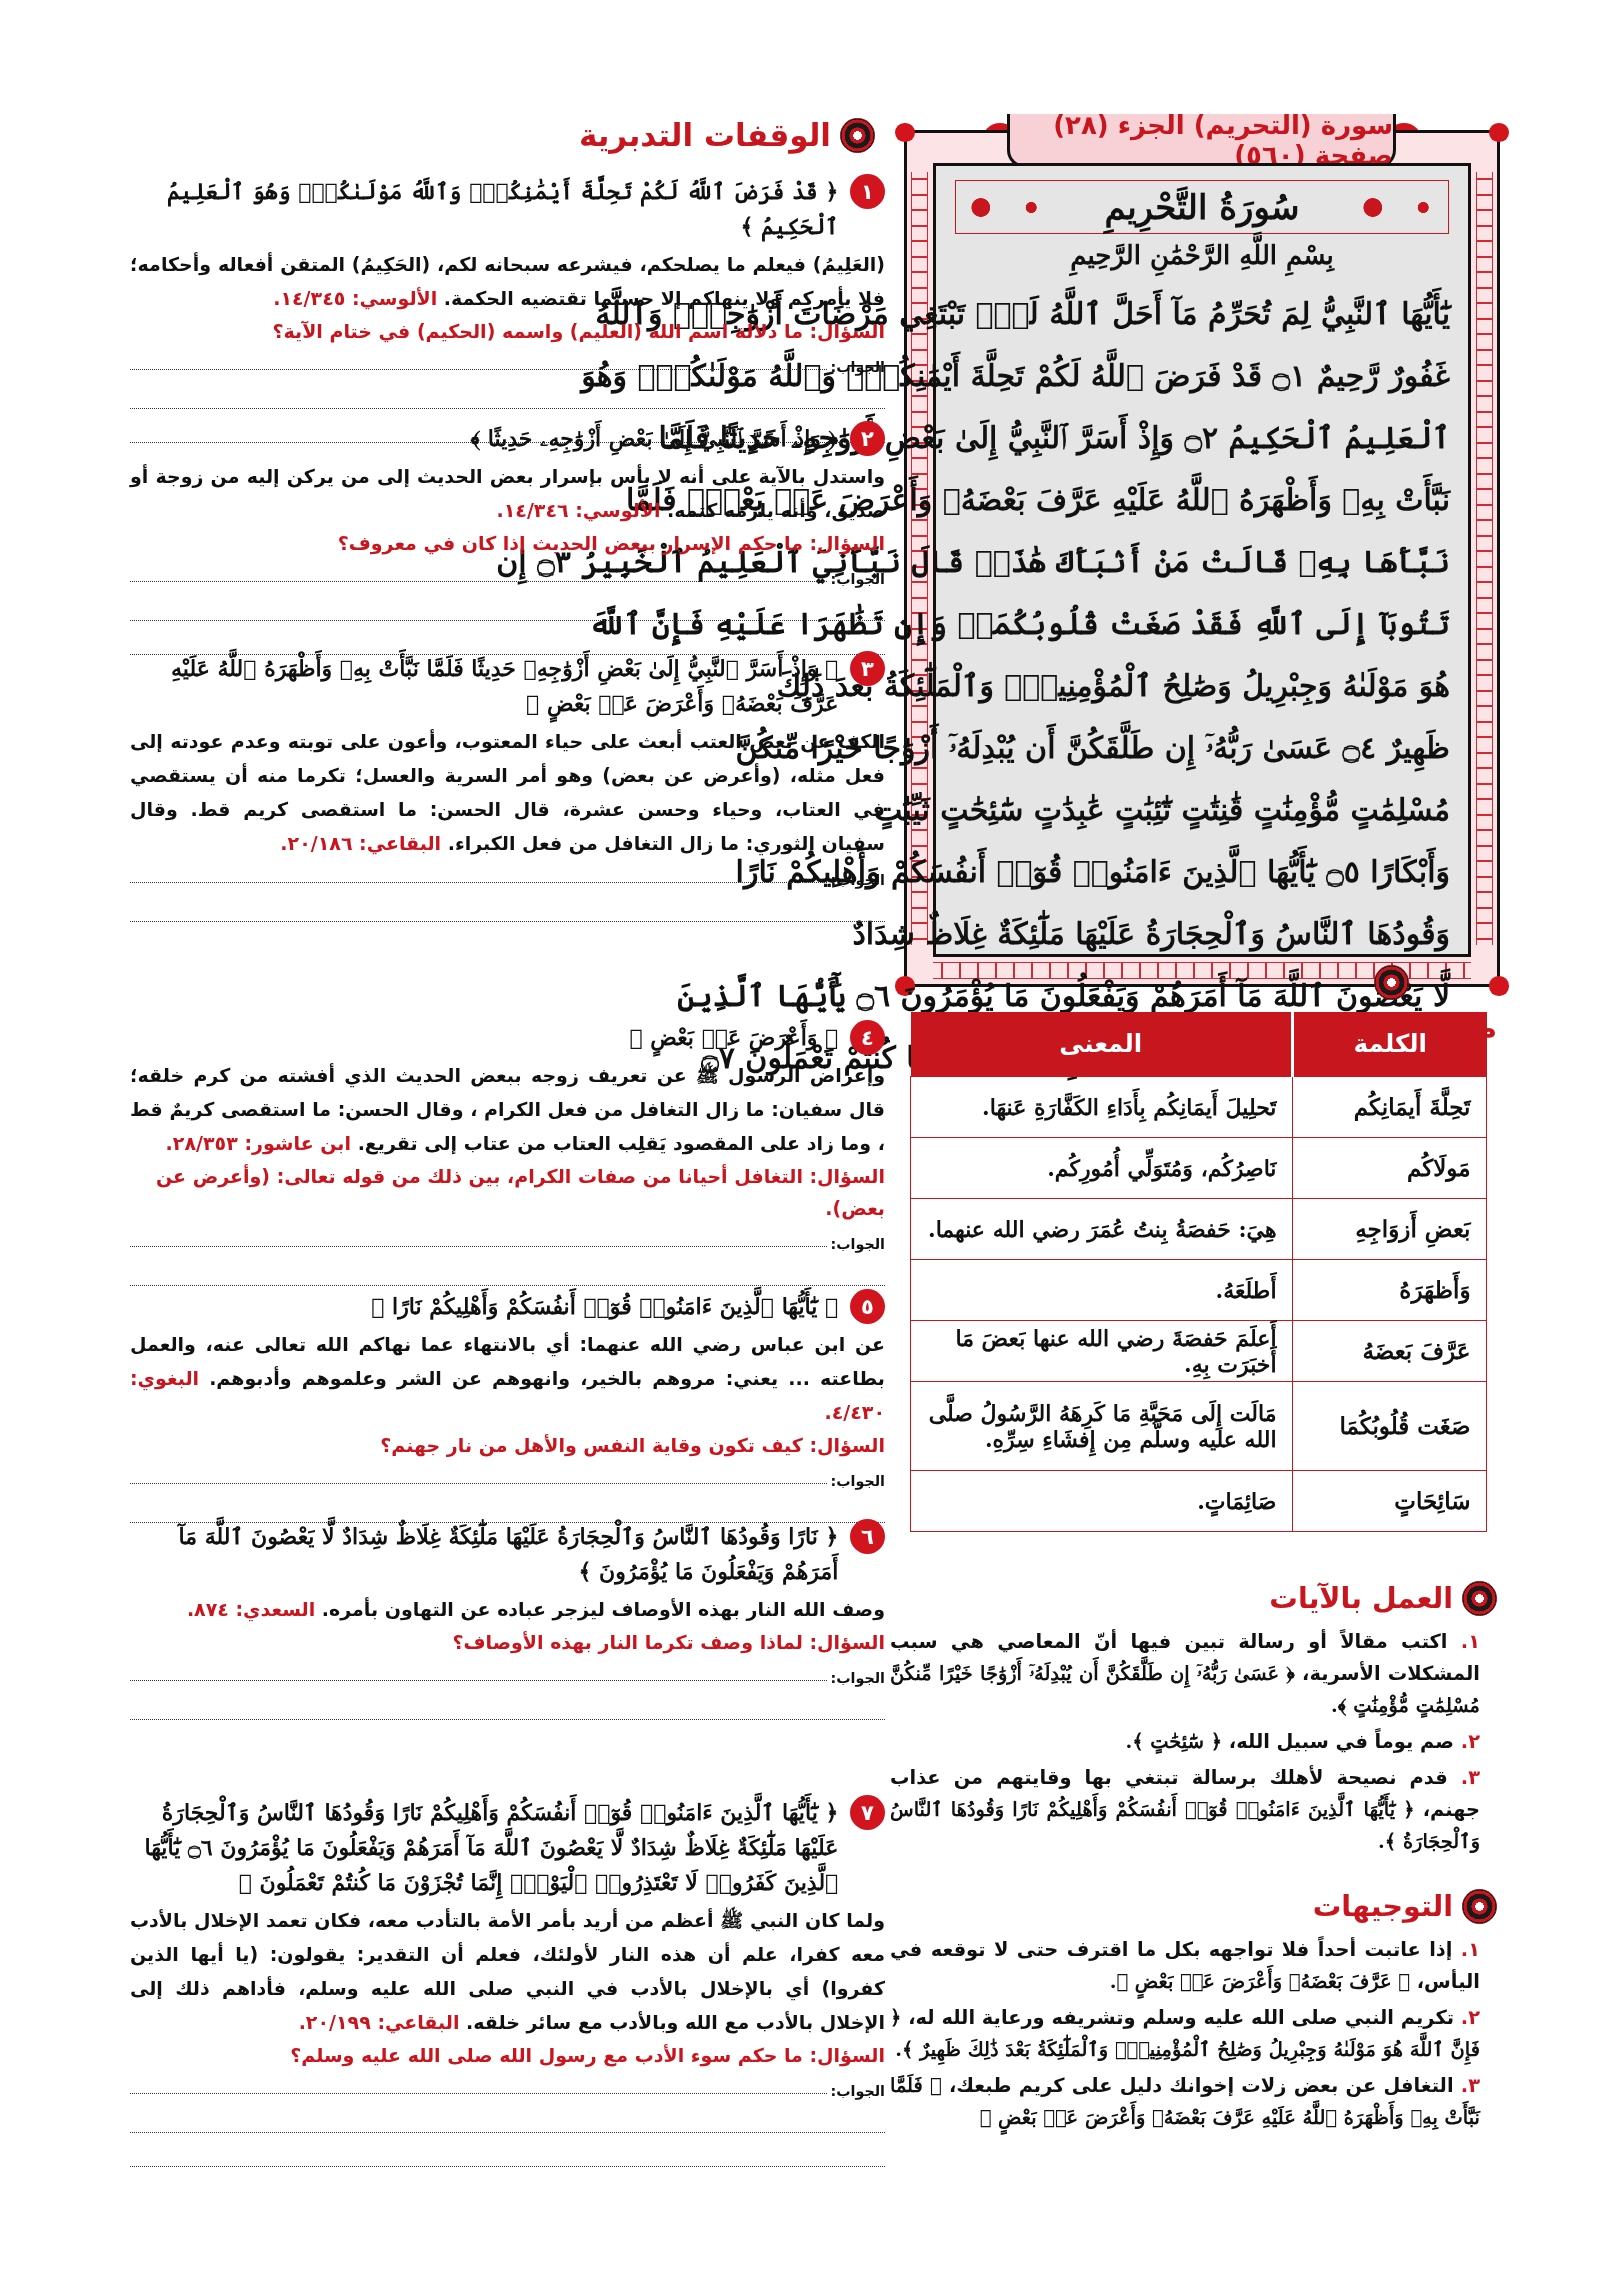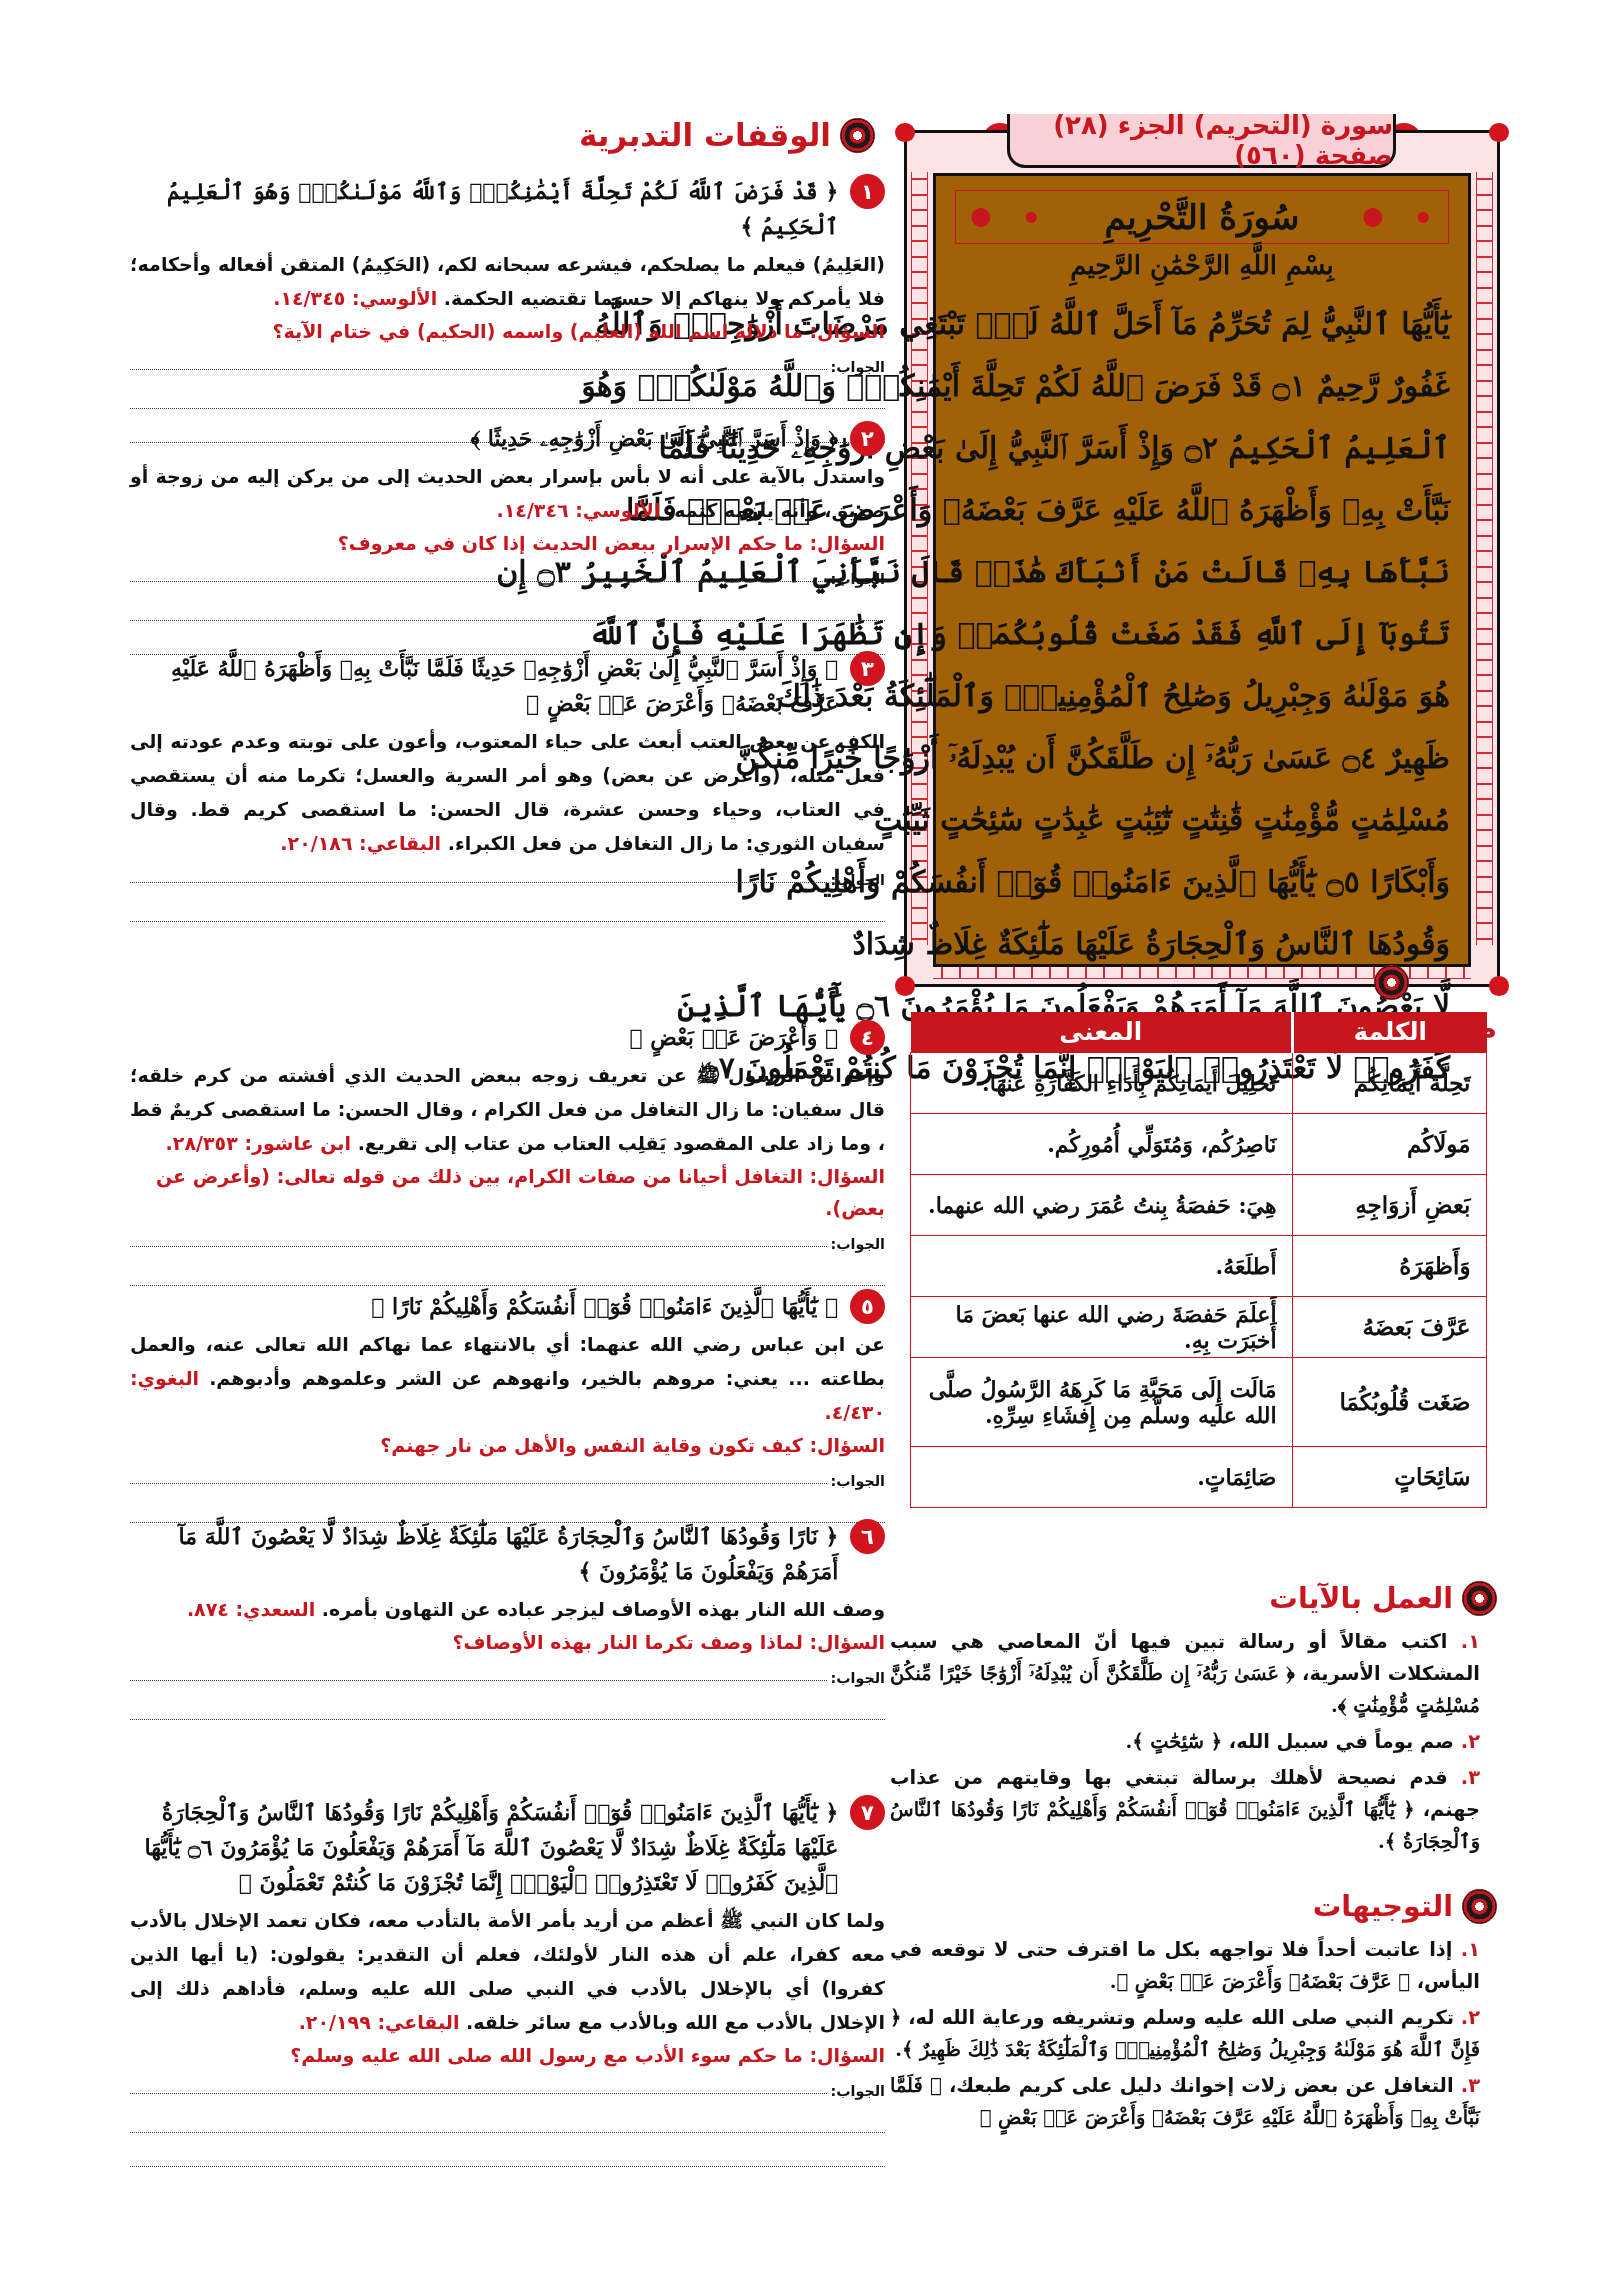--- a/index.html
+++ b/index.html
@@ -43,22 +43,22 @@
   .dot { position: absolute; width: 19.4px; height: 19.4px; border-radius: 50%; background: #d4141c; }
   .page-tab {
     position: absolute; left: 1007px; top: 114px; width: 389px; height: 54px;
     background: #f7d1d6; border: 3.9px solid #111; border-top: none;
     border-radius: 0 0 18px 18px;
     display: flex; align-items: center; justify-content: center;
     font-size: 26px; font-weight: bold; color: #c8161e;
   }
   .tab-dot { position: absolute; width: 36px; height: 36px; border-radius: 50%; background: #d4141c; top: 123px; }
   .mushaf-inner {
-    position: absolute; left: 933px; top: 173px; width: 538px; height: 794px;
-    background: #a16207; border: 3.2px solid #111;
+    position: absolute; left: 933px; top: 163px; width: 538px; height: 794px;
+    background: #e5e5e5; border: 3.2px solid #111;
   }
   .banner {
     position: absolute; left: 19.4px; right: 19.4px; top: 14.3px; height: 54px;
     border: 1.9px solid #c8161e;
     display: flex; align-items: center; justify-content: center;
     font-family: "DejaVu Serif", serif; font-size: 34px; font-weight: bold; color: #111;
   }
   .banner .flourish {
     position: absolute; top: 6.5px; width: 84px; height: 39px;
     background:
@@ -73,21 +73,21 @@
   }
   .verses {
     position: absolute; left: 18px; right: 18px; top: 117px;
     font-family: "DejaVu Serif", serif; font-size: 30px; font-weight: bold;
     line-height: 62px; text-align: justify; text-align-last: justify;
   }
   .verses .line { display: block; white-space: nowrap; text-align-last: justify; }
   
   .meanings { position: absolute; left: 910px; top: 1012px; width: 577px; border-collapse: collapse; }
   .meanings th {
-    background: #c8161e; color: #fff; height: 40px;
+    background: #c8161e; color: #fff; height: 64px;
     font-size: 24.6px; font-weight: bold; border-right: 3.9px solid #fff;
   }
   .meanings th:first-child { border-right: none; }
   .meanings td {
     border: 1.9px solid #c8161e; height: 61px; padding: 0 15.5px;
     font-size: 22px; font-weight: bold; font-family: "DejaVu Serif", serif;
   }
   .meanings td.word { width: 194px; text-align: right; font-size: 23px; }
   .meanings tr.tall td { height: 89px; }
   

